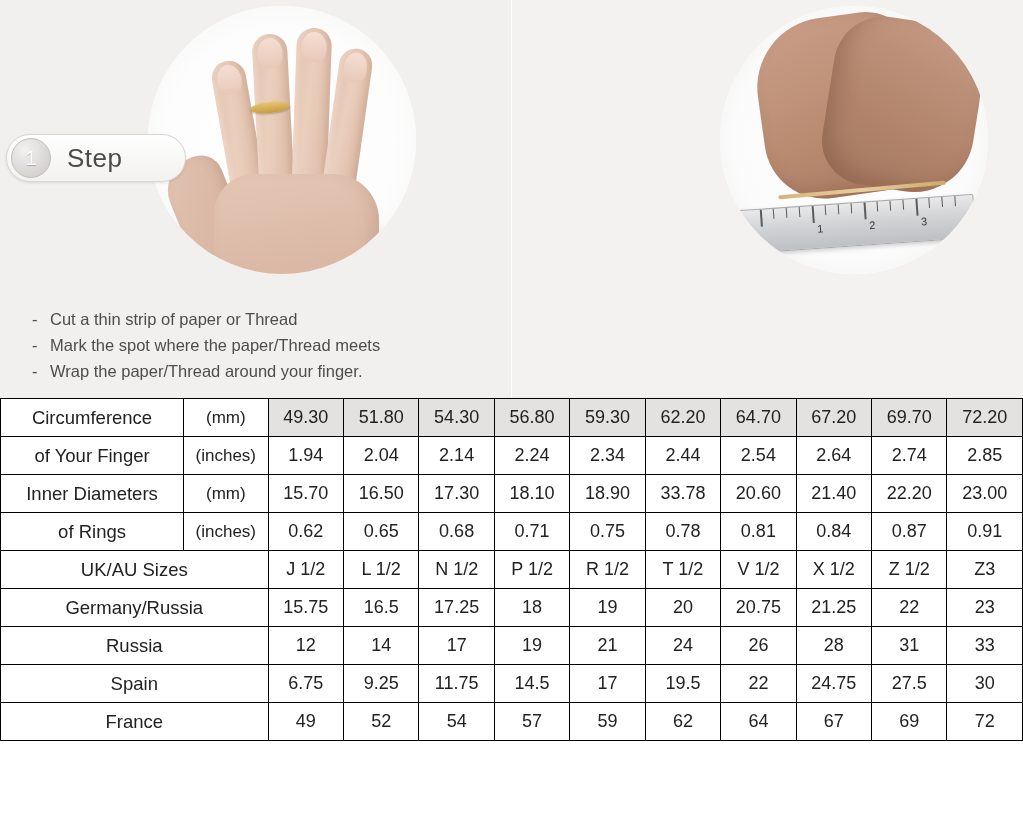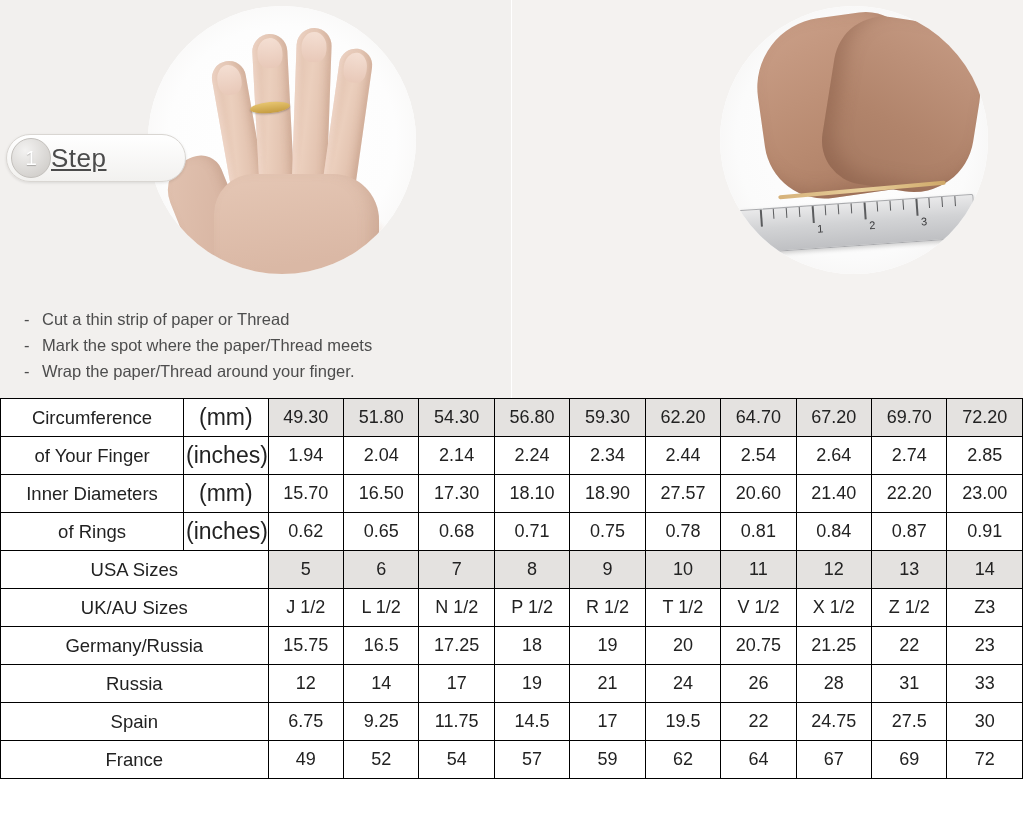--- a/index.html
+++ b/index.html
@@ -168,35 +168,35 @@
     border-radius: 50%;
     background: radial-gradient(circle at 35% 30%, #f3f2f1, #c9c6c2);
     border: 1px solid #c3c0bc;
     color: #ffffff;
     font-size: 21px;
     display: flex; align-items: center; justify-content: center;
     text-shadow: 0 1px 1px rgba(0,0,0,.25);
     flex: 0 0 auto;
   }
   .step-word {
+    margin-left: 16px;
     font-size: 26px;
     color: #4b4b4b;
     letter-spacing: .5px;
-    text-decoration: underline;
   }
 
   
   .bullets {
     position: absolute;
     bottom: 10px;
     font-size: 16.5px;
     color: #4d4d4d;
     line-height: 26px;
   }
-  .bullets.left  { left: 24px;  bottom: 14px; }
+  .bullets.left  { left: 32px;  bottom: 14px; }
   .bullets div { white-space: nowrap; }
   .dash { display: inline-block; width: 18px; color: #4d4d4d; }
 
   
   .table-wrap {
     position: absolute;
     left: 0; top: 398px;
     width: 970px;
   }
   table.size-chart {
@@ -212,21 +212,21 @@
     text-align: center;
     padding: 0 2px;
     white-space: nowrap;
   }
   td.lbl {
     text-align: left;
     padding-left: 8px;
     font-size: 18.5px;
   }
   td.lbl-c { text-align: center; font-size: 18.5px; }
-  td.unit { text-align: center; font-size: 23px; }
+  td.unit { text-align: center; font-size: 17px; }
   td.shade { background: #e4e2e0; }
   .col-lbl  { width: 182px; }
   .col-unit { width: 84px; }
   .col-v    { width: 75px; }
 </style>
 </head>
 <body>
 
 <div id="page">
 
@@ -344,54 +344,41 @@
             <td>2.85</td>
           </tr>
           <tr>
             <td class="lbl-c">Inner Diameters</td>
             <td class="unit">(mm)</td>
             <td>15.70</td>
             <td>16.50</td>
             <td>17.30</td>
             <td>18.10</td>
             <td>18.90</td>
-            <td>27.57</td>
+            <td>33.78</td>
             <td>20.60</td>
             <td>21.40</td>
             <td>22.20</td>
             <td>23.00</td>
           </tr>
           <tr>
             <td class="lbl-c">of Rings</td>
             <td class="unit">(inches)</td>
             <td>0.62</td>
             <td>0.65</td>
             <td>0.68</td>
             <td>0.71</td>
             <td>0.75</td>
             <td>0.78</td>
             <td>0.81</td>
             <td>0.84</td>
             <td>0.87</td>
             <td>0.91</td>
           </tr>
           <tr>
-            <td class="lbl" colspan="2">USA Sizes</td>
-            <td class="shade">5</td>
-            <td class="shade">6</td>
-            <td class="shade">7</td>
-            <td class="shade">8</td>
-            <td class="shade">9</td>
-            <td class="shade">10</td>
-            <td class="shade">11</td>
-            <td class="shade">12</td>
-            <td class="shade">13</td>
-            <td class="shade">14</td>
-          </tr>
-          <tr>
             <td class="lbl" colspan="2">UK/AU Sizes</td>
             <td>J 1/2</td>
             <td>L 1/2</td>
             <td>N 1/2</td>
             <td>P 1/2</td>
             <td>R 1/2</td>
             <td>T 1/2</td>
             <td>V 1/2</td>
             <td>X 1/2</td>
             <td>Z 1/2</td>

